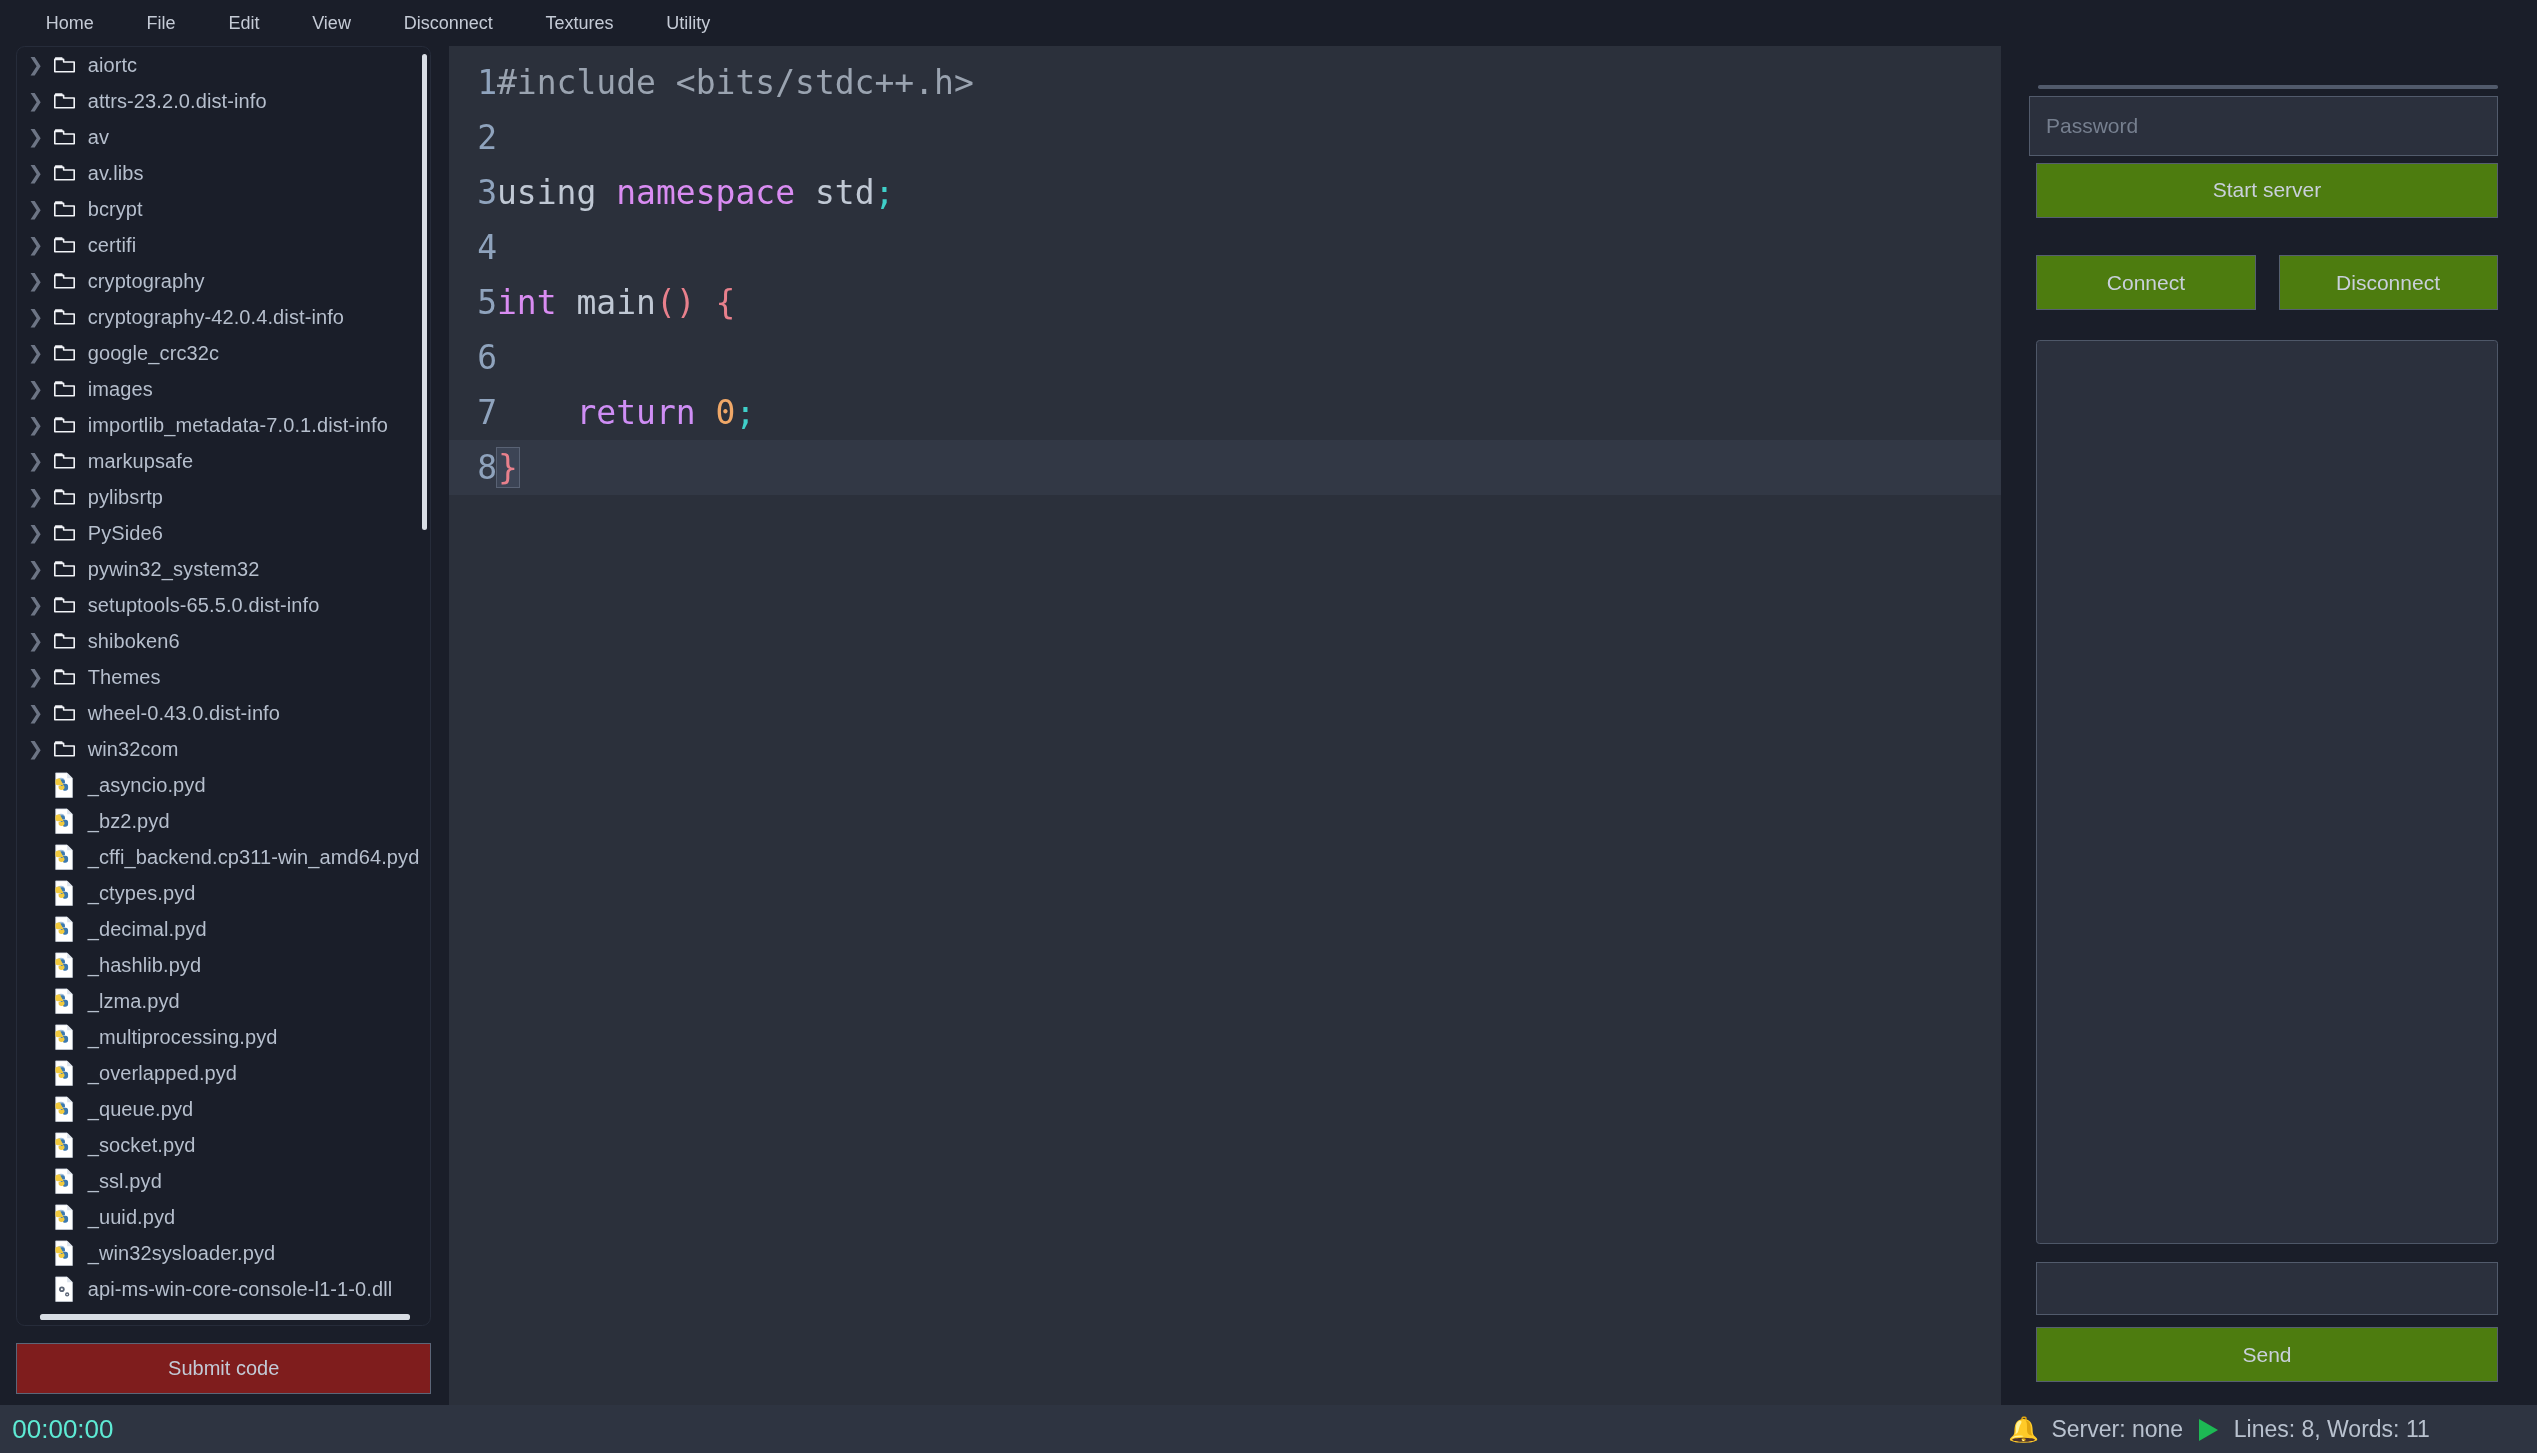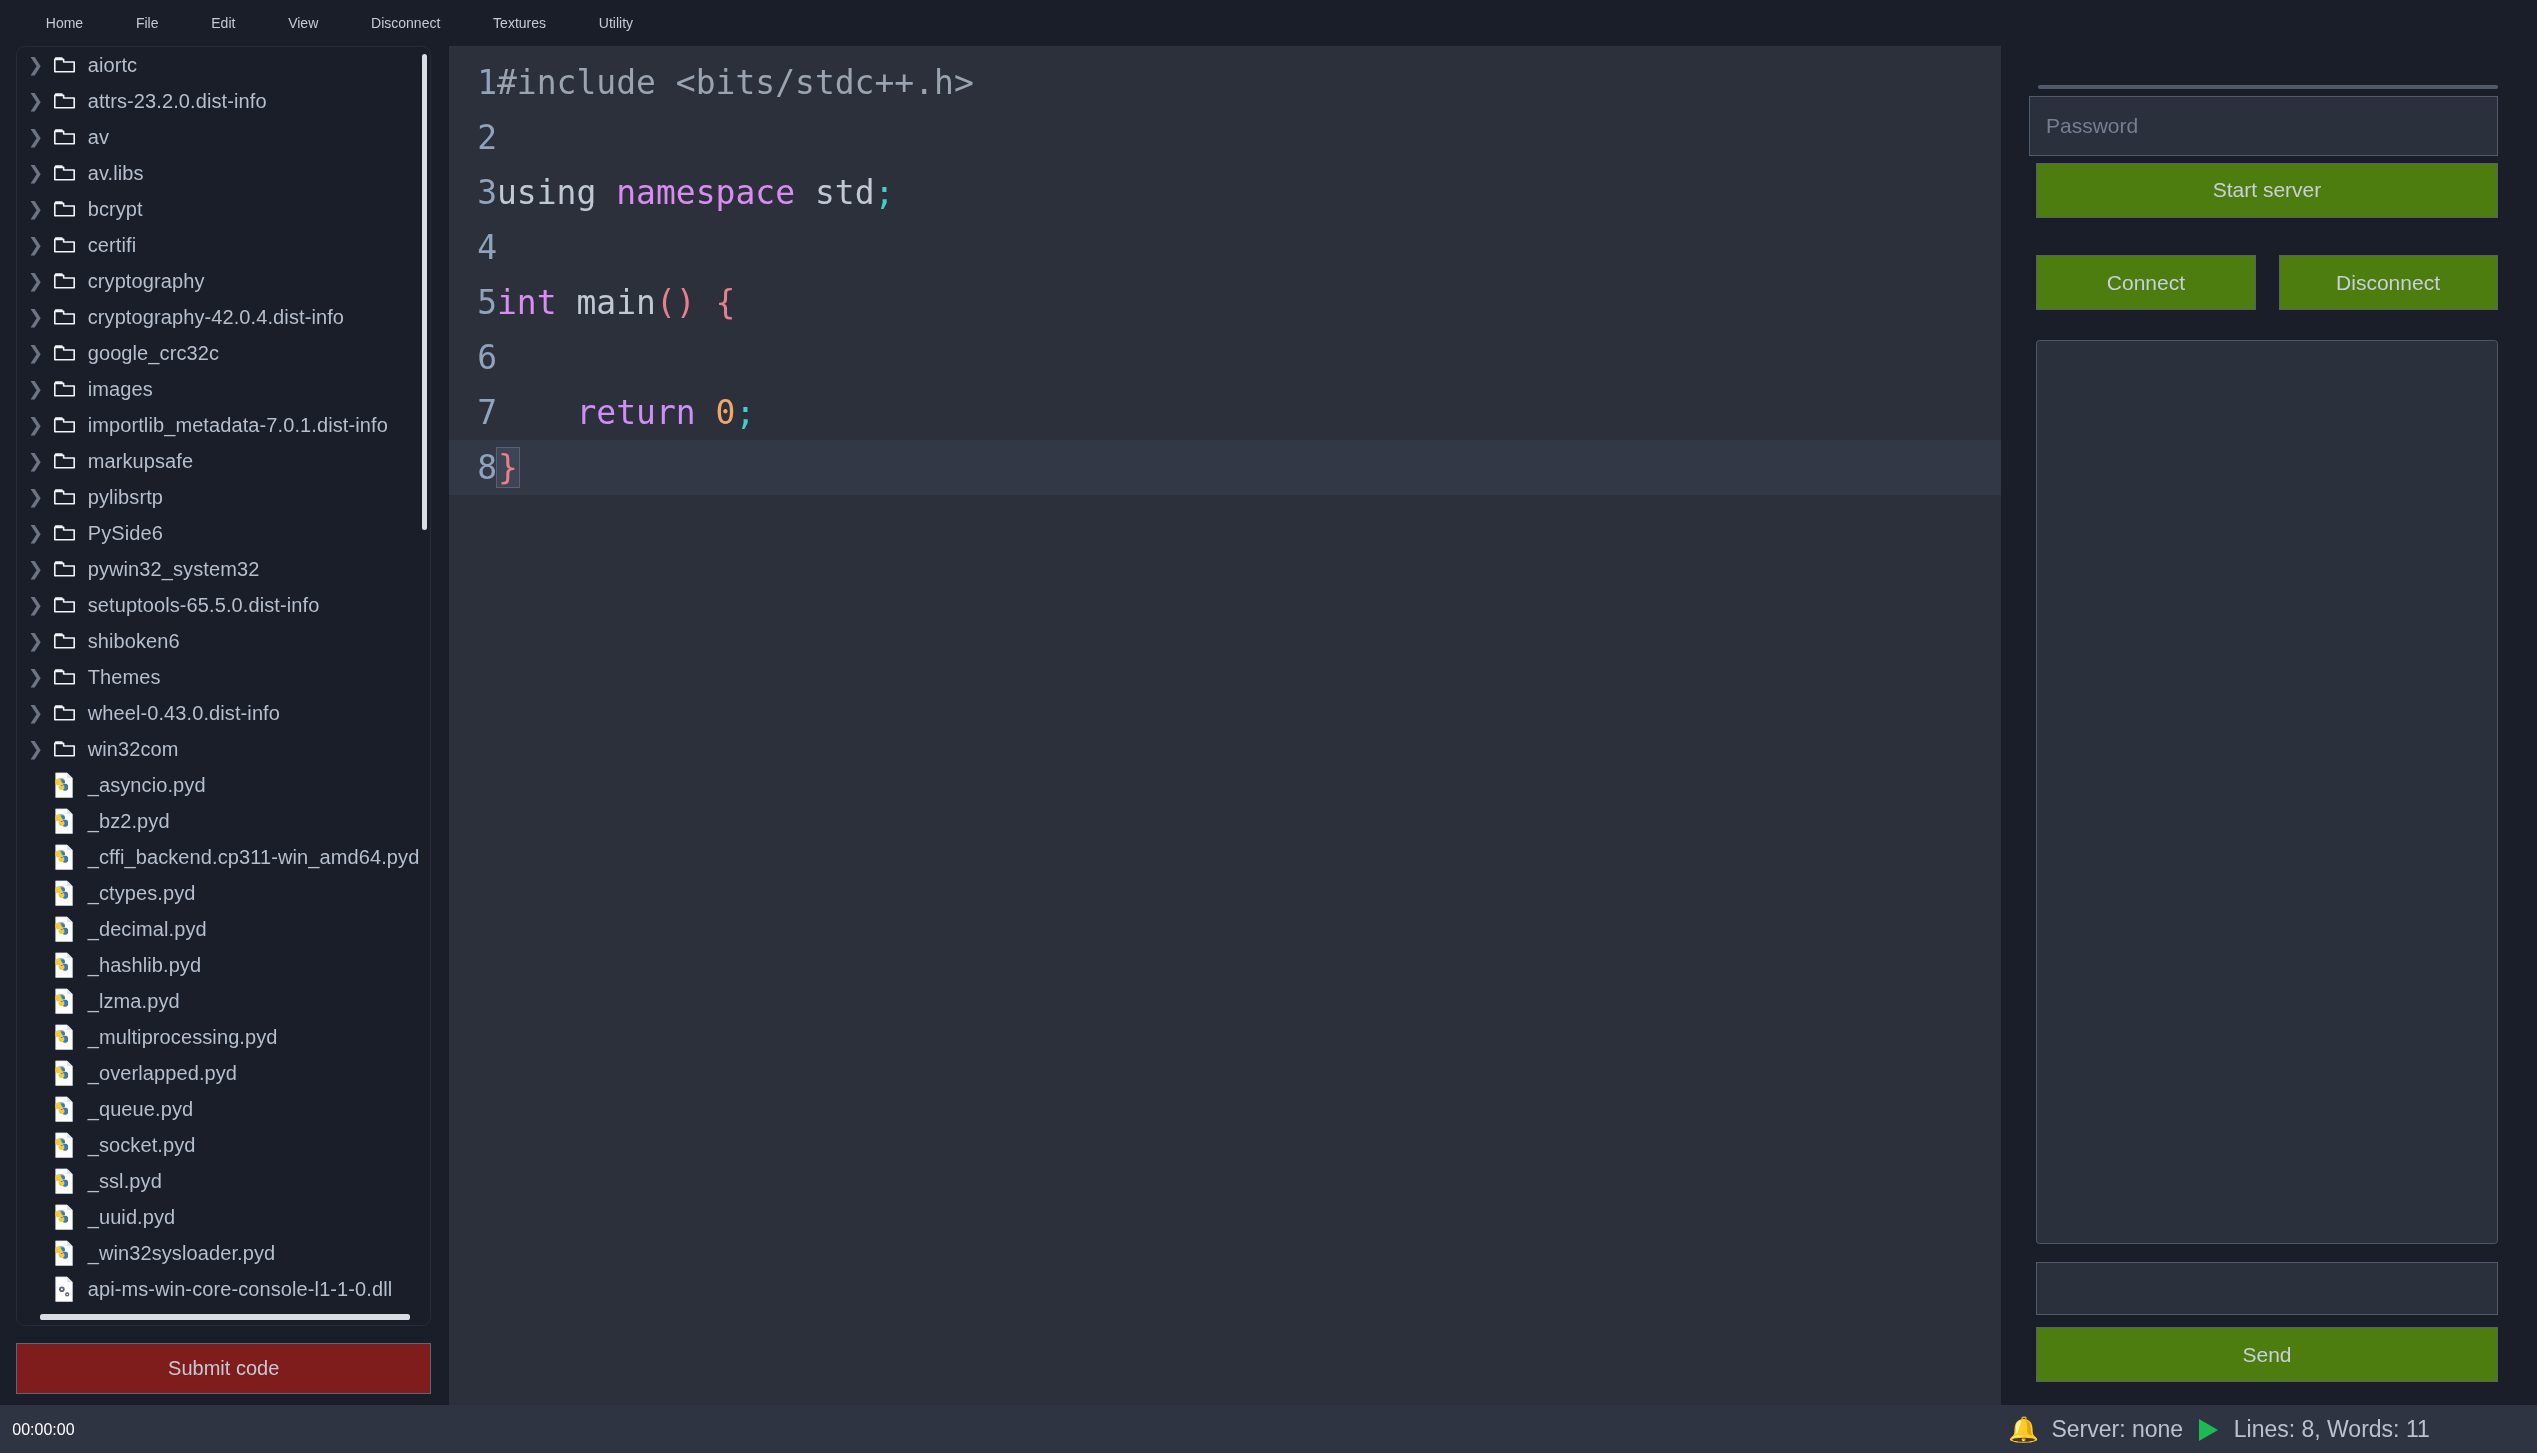--- a/index.html
+++ b/index.html
@@ -22,21 +22,21 @@
   .menubar {
     height: 46px;
     flex: 0 0 46px;
     background: #1a1e29;
     display: flex;
     align-items: center;
     padding-left: 19.4px;
     gap: 0px;
   }
   .menu-item {
-    font-size: 14px;
+    font-size: 18px;
     color: #c5cbd6;
     padding: 5.3px 26.4px;
     cursor: default;
     white-space: nowrap;
   }
 
   
   .bodyrow {
     flex: 1 1 auto;
     display: flex;
@@ -268,22 +268,22 @@
     display: flex;
     align-items: center;
     background: #1a1e29;
   }
   .status-left {
     width: 449px; flex: 0 0 449px;
     background: #2e3441;
     height: 100%;
     display: flex; align-items: center;
     padding-left: 12.3px;
-    color: #ffffff;
-    font-size: 16px;
+    color: #5eead4;
+    font-size: 26px;
   }
   .status-mid {
     flex: 1 1 auto;
     background: #2e3441;
     height: 100%;
   }
   .status-right {
     width: 537px; flex: 0 0 537px;
     background: #2e3441;
     height: 100%;

